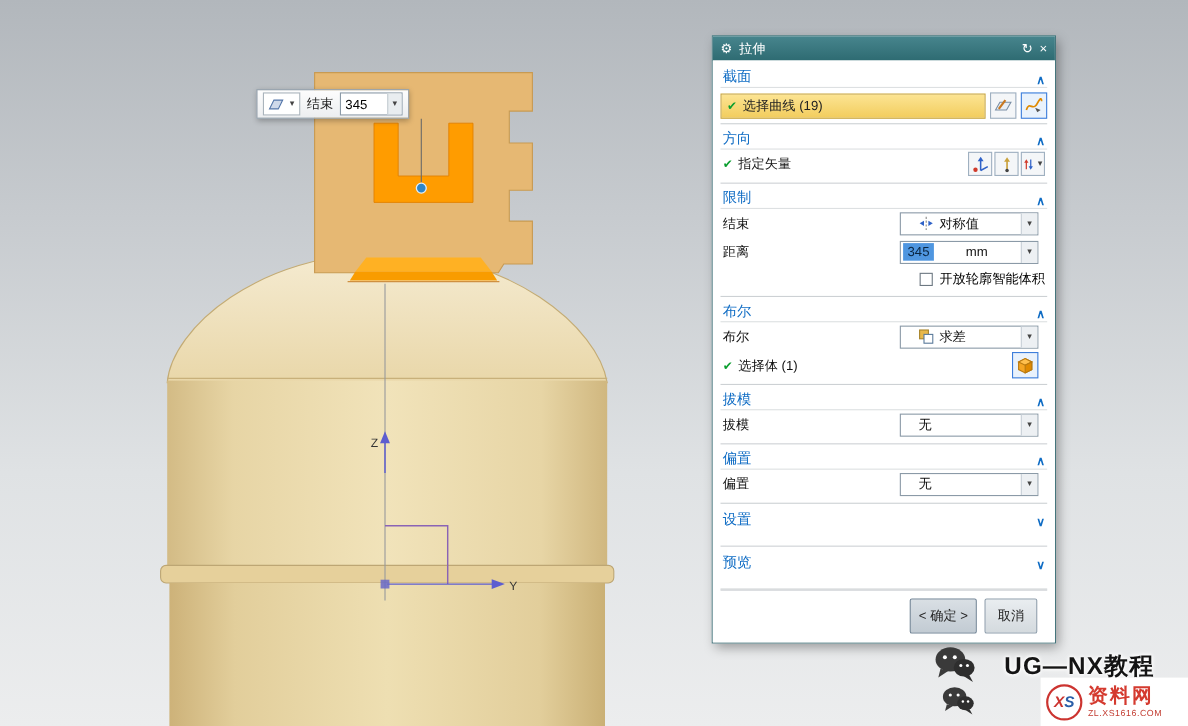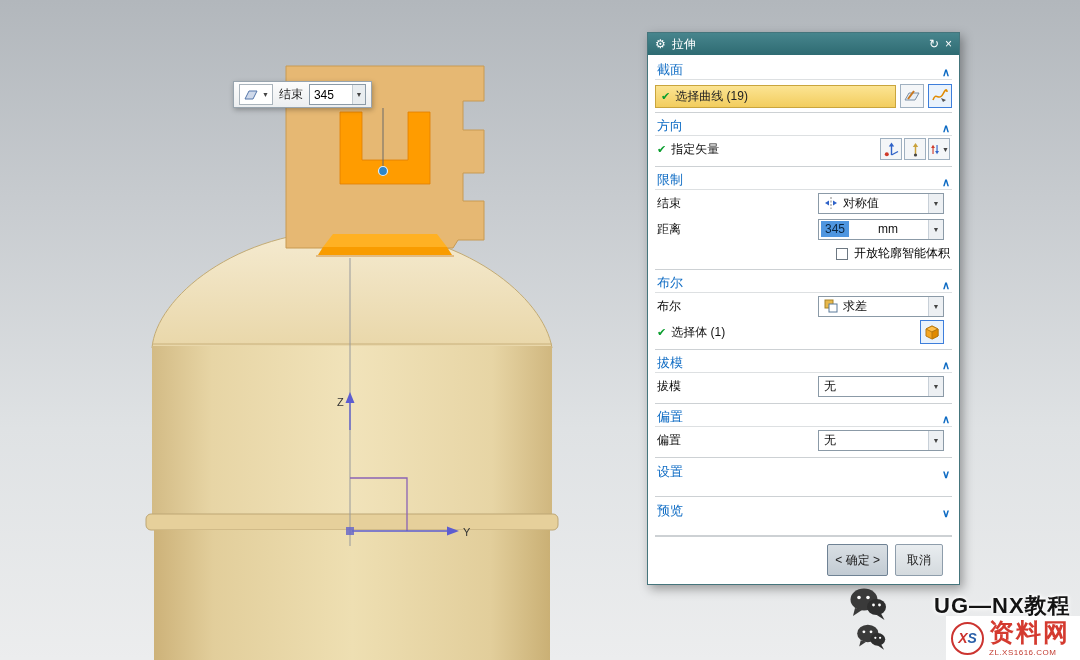--- a/index.html
+++ b/index.html
@@ -44,49 +44,49 @@
   .hl-row { display:flex; align-items:center; gap:4px; margin-top:4px; }
   .hl-field { flex:1; height:23px; background:linear-gradient(180deg,#fce493,#f2cd5e);
     border:1px solid #c9a53d; display:flex; align-items:center; padding:0 5px; font-size:12px; color:#222; }
   .icon-btn { width:24px; height:24px; border:1px solid #9fb0c0; background:#f4f6f8;
     display:flex; align-items:center; justify-content:center; }
   .icon-btn.active { border:1px solid #3d7edb; background:#e9f2fc; }
   .icon-btn.sm { width:22px; height:22px; }
   .btn-group { margin-left:auto; display:flex; align-items:center; gap:2px; }
   .dd-after { font-size:7px; color:#444; margin-left:1px; }
   .dropdown { margin-left:auto; margin-right:6px; width:126px; height:21px; border:1px solid #8b9aa7;
-    background:#fff; display:flex; align-items:center; font-size:12px; padding-left:5px; gap:5px; }
+    background:#fff; display:flex; align-items:center; font-size:12px; padding-left:16px; gap:5px; }
   .dd-text { color:#111; }
   .dd-arrow { margin-left:auto; width:15px; align-self:stretch; display:flex; align-items:center;
     justify-content:center; font-size:7px; color:#444; background:#edf0f3; border-left:1px solid #c8d0d8; }
   .dist { margin-left:auto; margin-right:6px; width:126px; height:21px; border:1px solid #8b9aa7;
     background:#fff; display:flex; align-items:center; font-size:12px; }
   .dist .val { background:#4f96e0; color:#0a2540; padding:1px 4px; margin:1px 2px; }
   .dist .unit { margin-left:auto; padding-right:3px; }
   .cb-row { display:flex; align-items:center; gap:6px; min-height:23px; padding:0 2px; font-size:12px;justify-content:flex-end; }
   .cb { width:12px; height:12px; border:1px solid #6d7882; background:#fff; flex:0 0 auto; }
   .btn-row { margin-top:auto; display:flex; justify-content:flex-end; gap:7px; padding:7px 9px 2px;
     border-top:1px solid #cdd1d4; }
   .btn { min-width:48px; height:32px; font-size:12px; display:flex; align-items:center; justify-content:center;
     border:1px solid #8e9dab; background:linear-gradient(180deg,#e9edf0,#d4dade); border-radius:2px; padding:0 7px; color:#222; }
   .btn.default { background:linear-gradient(180deg,#d9dfe4,#c2cbd3); border-color:#6f8294; }
 
   
-  .wm-title { position:absolute; left:934px; top:591px; font-size:22px; font-weight:bold; color:#141414;
+  .wm-title { position:absolute; left:913px; top:591px; font-size:22px; font-weight:bold; color:#141414;
     text-shadow:0 0 3px #fff,0 0 4px #fff,0 0 6px #fff; letter-spacing:1px; }
   .wechat-big { position:absolute; left:849px; top:587px; }
   .wechat-small { position:absolute; left:856px; top:623px; }
   .brand { position:absolute; left:946px; top:616px; width:134px; height:44px; background:#fff;
     display:flex; align-items:center; padding:2px 5px; gap:5px; }
   .brand .ring { width:33px; height:33px; border-radius:50%; border:2px solid #cc3430; flex:0 0 auto;
     display:flex; align-items:center; justify-content:center; font-weight:bold; font-style:italic; font-size:14px; }
   .brand .ring .x { color:#cc3430; }
   .brand .ring .s { color:#2a5fa8; }
   .brand .col { display:flex; flex-direction:column; line-height:1; }
-  .brand .name { color:#d43a2f; font-size:25px; font-weight:bold; letter-spacing:2px; }
+  .brand .name { color:#d43a2f; font-size:18px; font-weight:bold; letter-spacing:2px; }
   .brand .url { color:#c23b30; font-size:8px; margin-top:4px; letter-spacing:.5px; }
 </style>
 </head>
 <body>
 
 <div class="stage">
 
   <svg class="model" width="1080" height="660" viewBox="0 0 1080 660">
     <defs>
       <linearGradient id="gBody" x1="0" y1="0" x2="1" y2="0">

